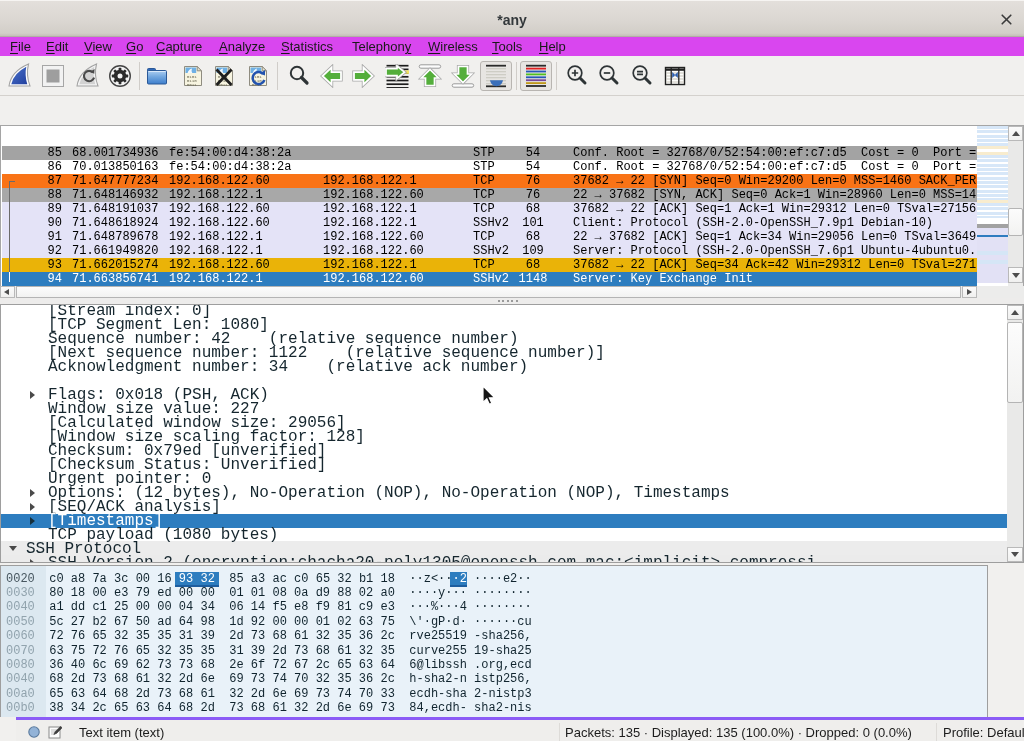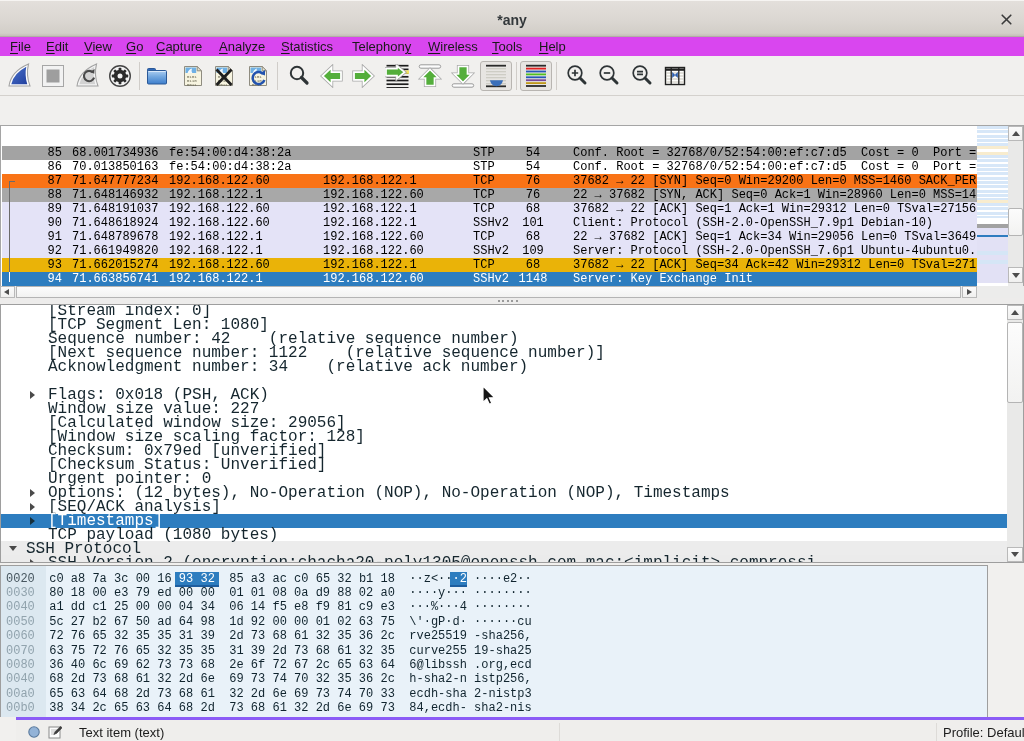--- a/index.html
+++ b/index.html
@@ -478,20 +478,21 @@
     <svg class="abs" style="left:12px;top:6px" width="12" height="12" viewBox="0 0 12 12">
         <circle cx="6" cy="6" r="5.2" fill="#93b3d7" stroke="#5a7a9d" stroke-width="1.1"></circle>
       </svg>
     <svg class="abs" style="left:32px;top:5px" width="14" height="14" viewBox="0 0 14 14">
       <rect x="1" y="2" width="11" height="11" fill="#fdfdfd" stroke="#8a8a8a" stroke-width="1"></rect>
       <path d="M3 5h7M3 7h7M3 9h4" stroke="#b0b0b0" stroke-width="0.8"></path>
       <path d="M12.6 1.2 L7 6.8 L5.8 9.6 L8.6 8.4 L14.2 2.8 Z" fill="#3f3f3f" stroke="#2c2c2c" stroke-width="0.4"></path>
     </svg>
     <div class="abs" style="left:63px;top:5px">Text item (text)</div>
     <div class="abs" style="left:543px;top:3px;width:1px;height:18px;background:#dddbd8"></div>
+    <div class="abs" style="left:549px;top:5px">Packets: 135 · Displayed: 135 (100.0%) · Dropped: 0 (0.0%)</div>
     <div class="abs" style="left:920px;top:3px;width:1px;height:18px;background:#dddbd8"></div>
     <div class="abs" style="left:927px;top:5px">Profile: Default</div>
   </div>
 
   <svg id="cursor" class="abs" style="left:482px;top:385px" width="14" height="20" viewBox="0 0 14 20">
     <path d="M1 1 V17.5 L4.8 13.8 L7.3 19.3 L9.8 18.2 L7.4 12.9 L12.5 12.6 Z" fill="#161616" stroke="#fff" stroke-width="1.2"></path>
   </svg>
 </div>
 
 </body></html>

